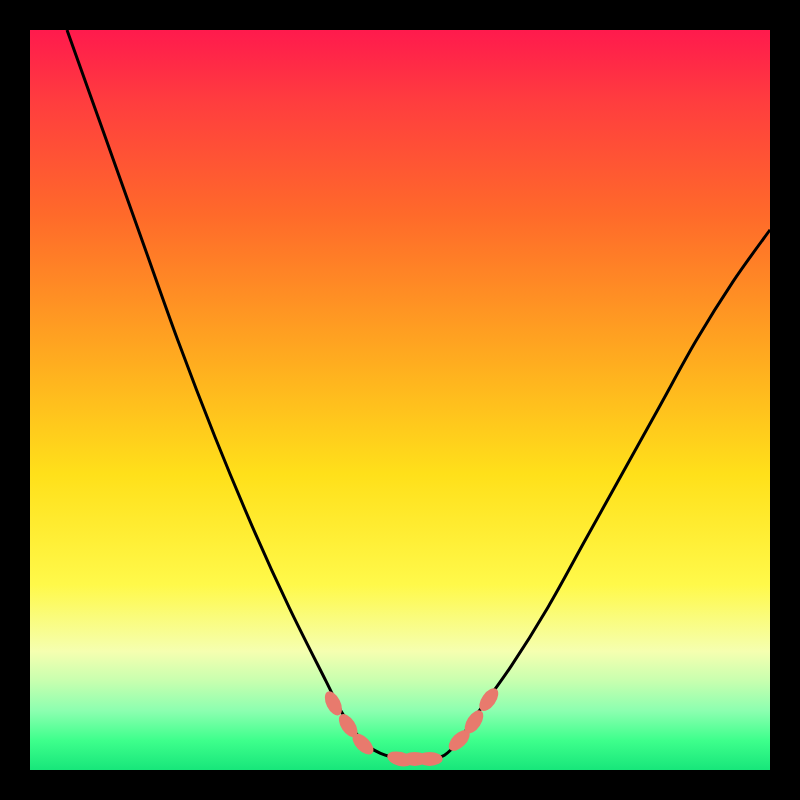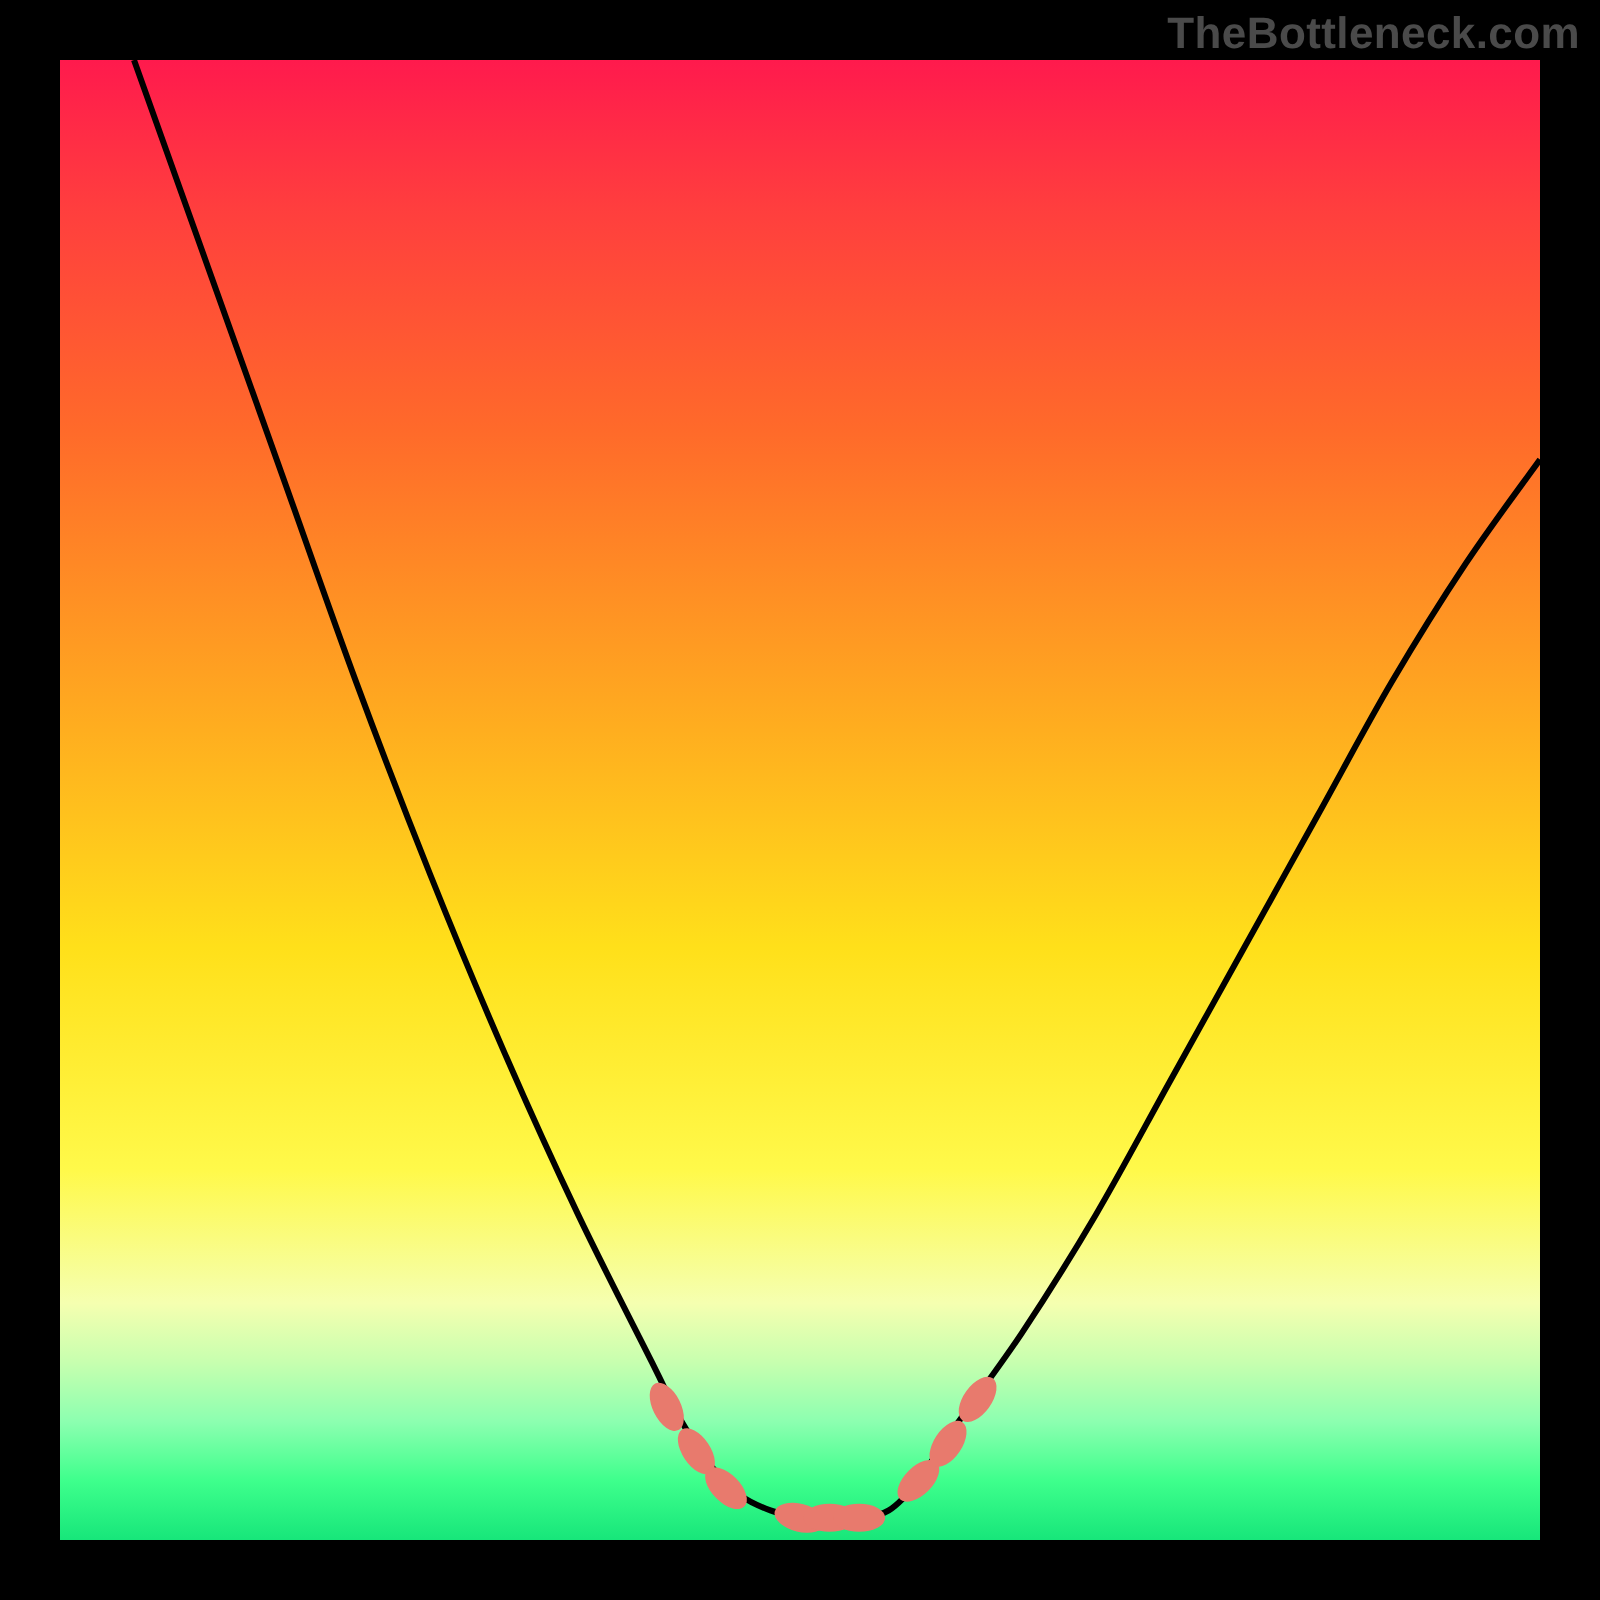--- a/index.html
+++ b/index.html
@@ -62,21 +62,20 @@
   }
   .marker {
     fill: #e87a6d;
     stroke: none;
   }
 </style>
 </head>
 <body>
 
 <div class="frame">
-  <div class="watermark">TheBottleneck.com</div>
 
   <div class="plot-area">
     <svg class="curves" viewBox="0 0 740 740" preserveAspectRatio="none">
       <g id="curve-group">
           <path d="M 37 0 C 43.166666666666664 17.26666666666667, 61.666666666666664 69.06666666666669, 74 103.60000000000002 C 86.33333333333333 138.13333333333335, 98.66666666666667 172.6666666666667, 111 207.20000000000005 C 123.33333333333333 241.73333333333338, 135.66666666666666 277.5, 148 310.8 C 160.33333333333334 344.1, 172.66666666666666 376.1666666666667, 185 407 C 197.33333333333334 437.8333333333333, 209.66666666666666 467.4333333333333, 222 495.79999999999995 C 234.33333333333334 524.1666666666666, 246.66666666666666 551.3000000000001, 259 577.2 C 271.3333333333333 603.1, 287.3666666666667 633.9333333333334, 296 651.2 C 304.6333333333333 668.4666666666667, 305.8666666666667 672.1666666666666, 310.8 680.8 C 315.73333333333335 689.4333333333333, 320.6666666666667 696.8333333333334, 325.6 703 C 330.53333333333336 709.1666666666666, 335.4666666666667 714.0999999999999, 340.40000000000003 717.8 C 345.33333333333337 721.5, 350.26666666666665 723.35, 355.2 725.2 C 360.1333333333333 727.0500000000001, 365.06666666666666 728.2833333333333, 370 728.9 C 374.93333333333334 729.5166666666667, 379.8666666666667 728.9, 384.8 728.9 C 389.73333333333335 728.9, 394.6666666666667 729.5166666666667, 399.6 728.9 C 404.53333333333336 728.2833333333333, 409.4666666666667 728.2833333333334, 414.40000000000003 725.2 C 419.33333333333337 722.1166666666667, 424.26666666666665 716.5666666666666, 429.2 710.4 C 434.1333333333333 704.2333333333333, 435.3666666666667 700.5333333333334, 444 688.2 C 452.6333333333333 675.8666666666667, 468.6666666666667 654.9, 481 636.4 C 493.3333333333333 617.9, 505.6666666666667 598.1666666666667, 518 577.2 C 530.3333333333334 556.2333333333333, 542.6666666666666 532.8000000000001, 555 510.6 C 567.3333333333334 488.40000000000003, 579.6666666666666 466.2, 592 444 C 604.3333333333334 421.8, 616.6666666666666 399.6, 629 377.40000000000003 C 641.3333333333334 355.20000000000005, 653.6666666666666 331.7666666666667, 666 310.8 C 678.3333333333334 289.8333333333333, 690.6666666666666 270.09999999999997, 703 251.59999999999997 C 715.3333333333334 233.09999999999997, 733.8333333333334 208.4333333333334, 740 199.80000000000007" class="curve"></path>
         </g>
       <g id="marker-group">
           <ellipse cx="303.4" cy="673.4" rx="13" ry="7" class="marker" transform="rotate(63.43494882292192 303.4 673.4)"></ellipse>
           <ellipse cx="318.2" cy="695.6" rx="13" ry="7" class="marker" transform="rotate(56.30993247402025 318.2 695.6)"></ellipse>
           <ellipse cx="333" cy="714.1" rx="13" ry="7" class="marker" transform="rotate(44.99999999999989 333 714.1)"></ellipse>

